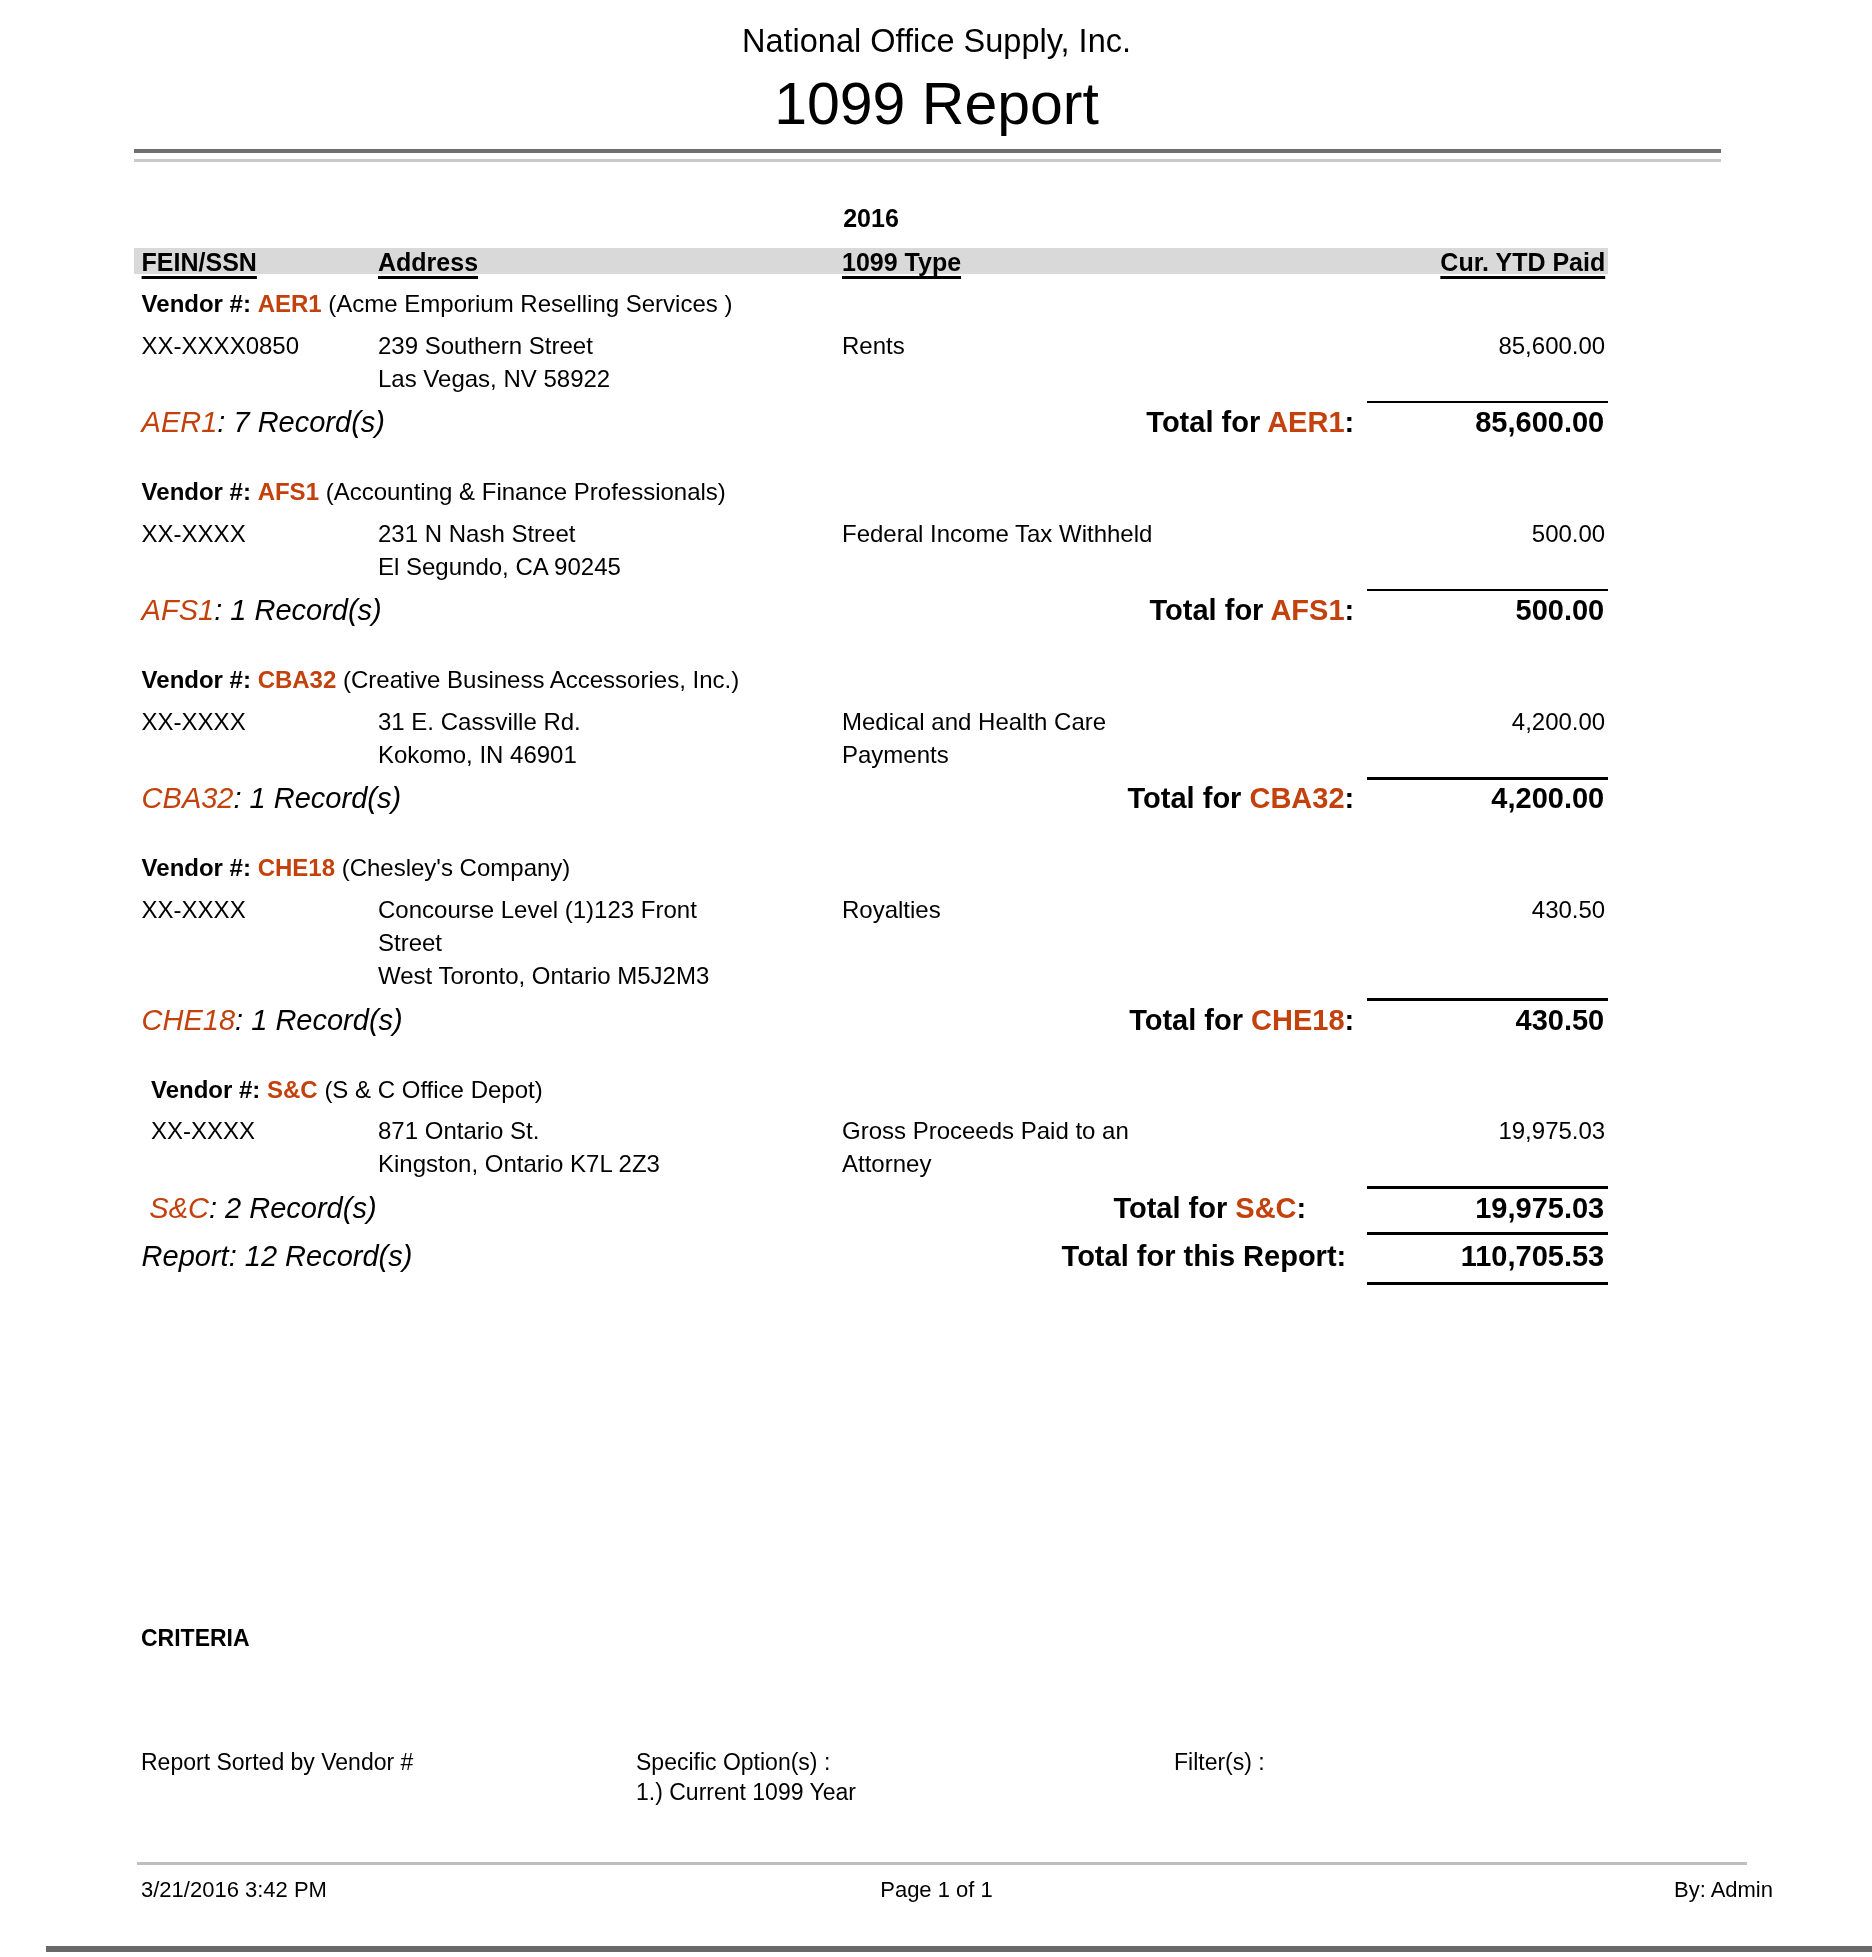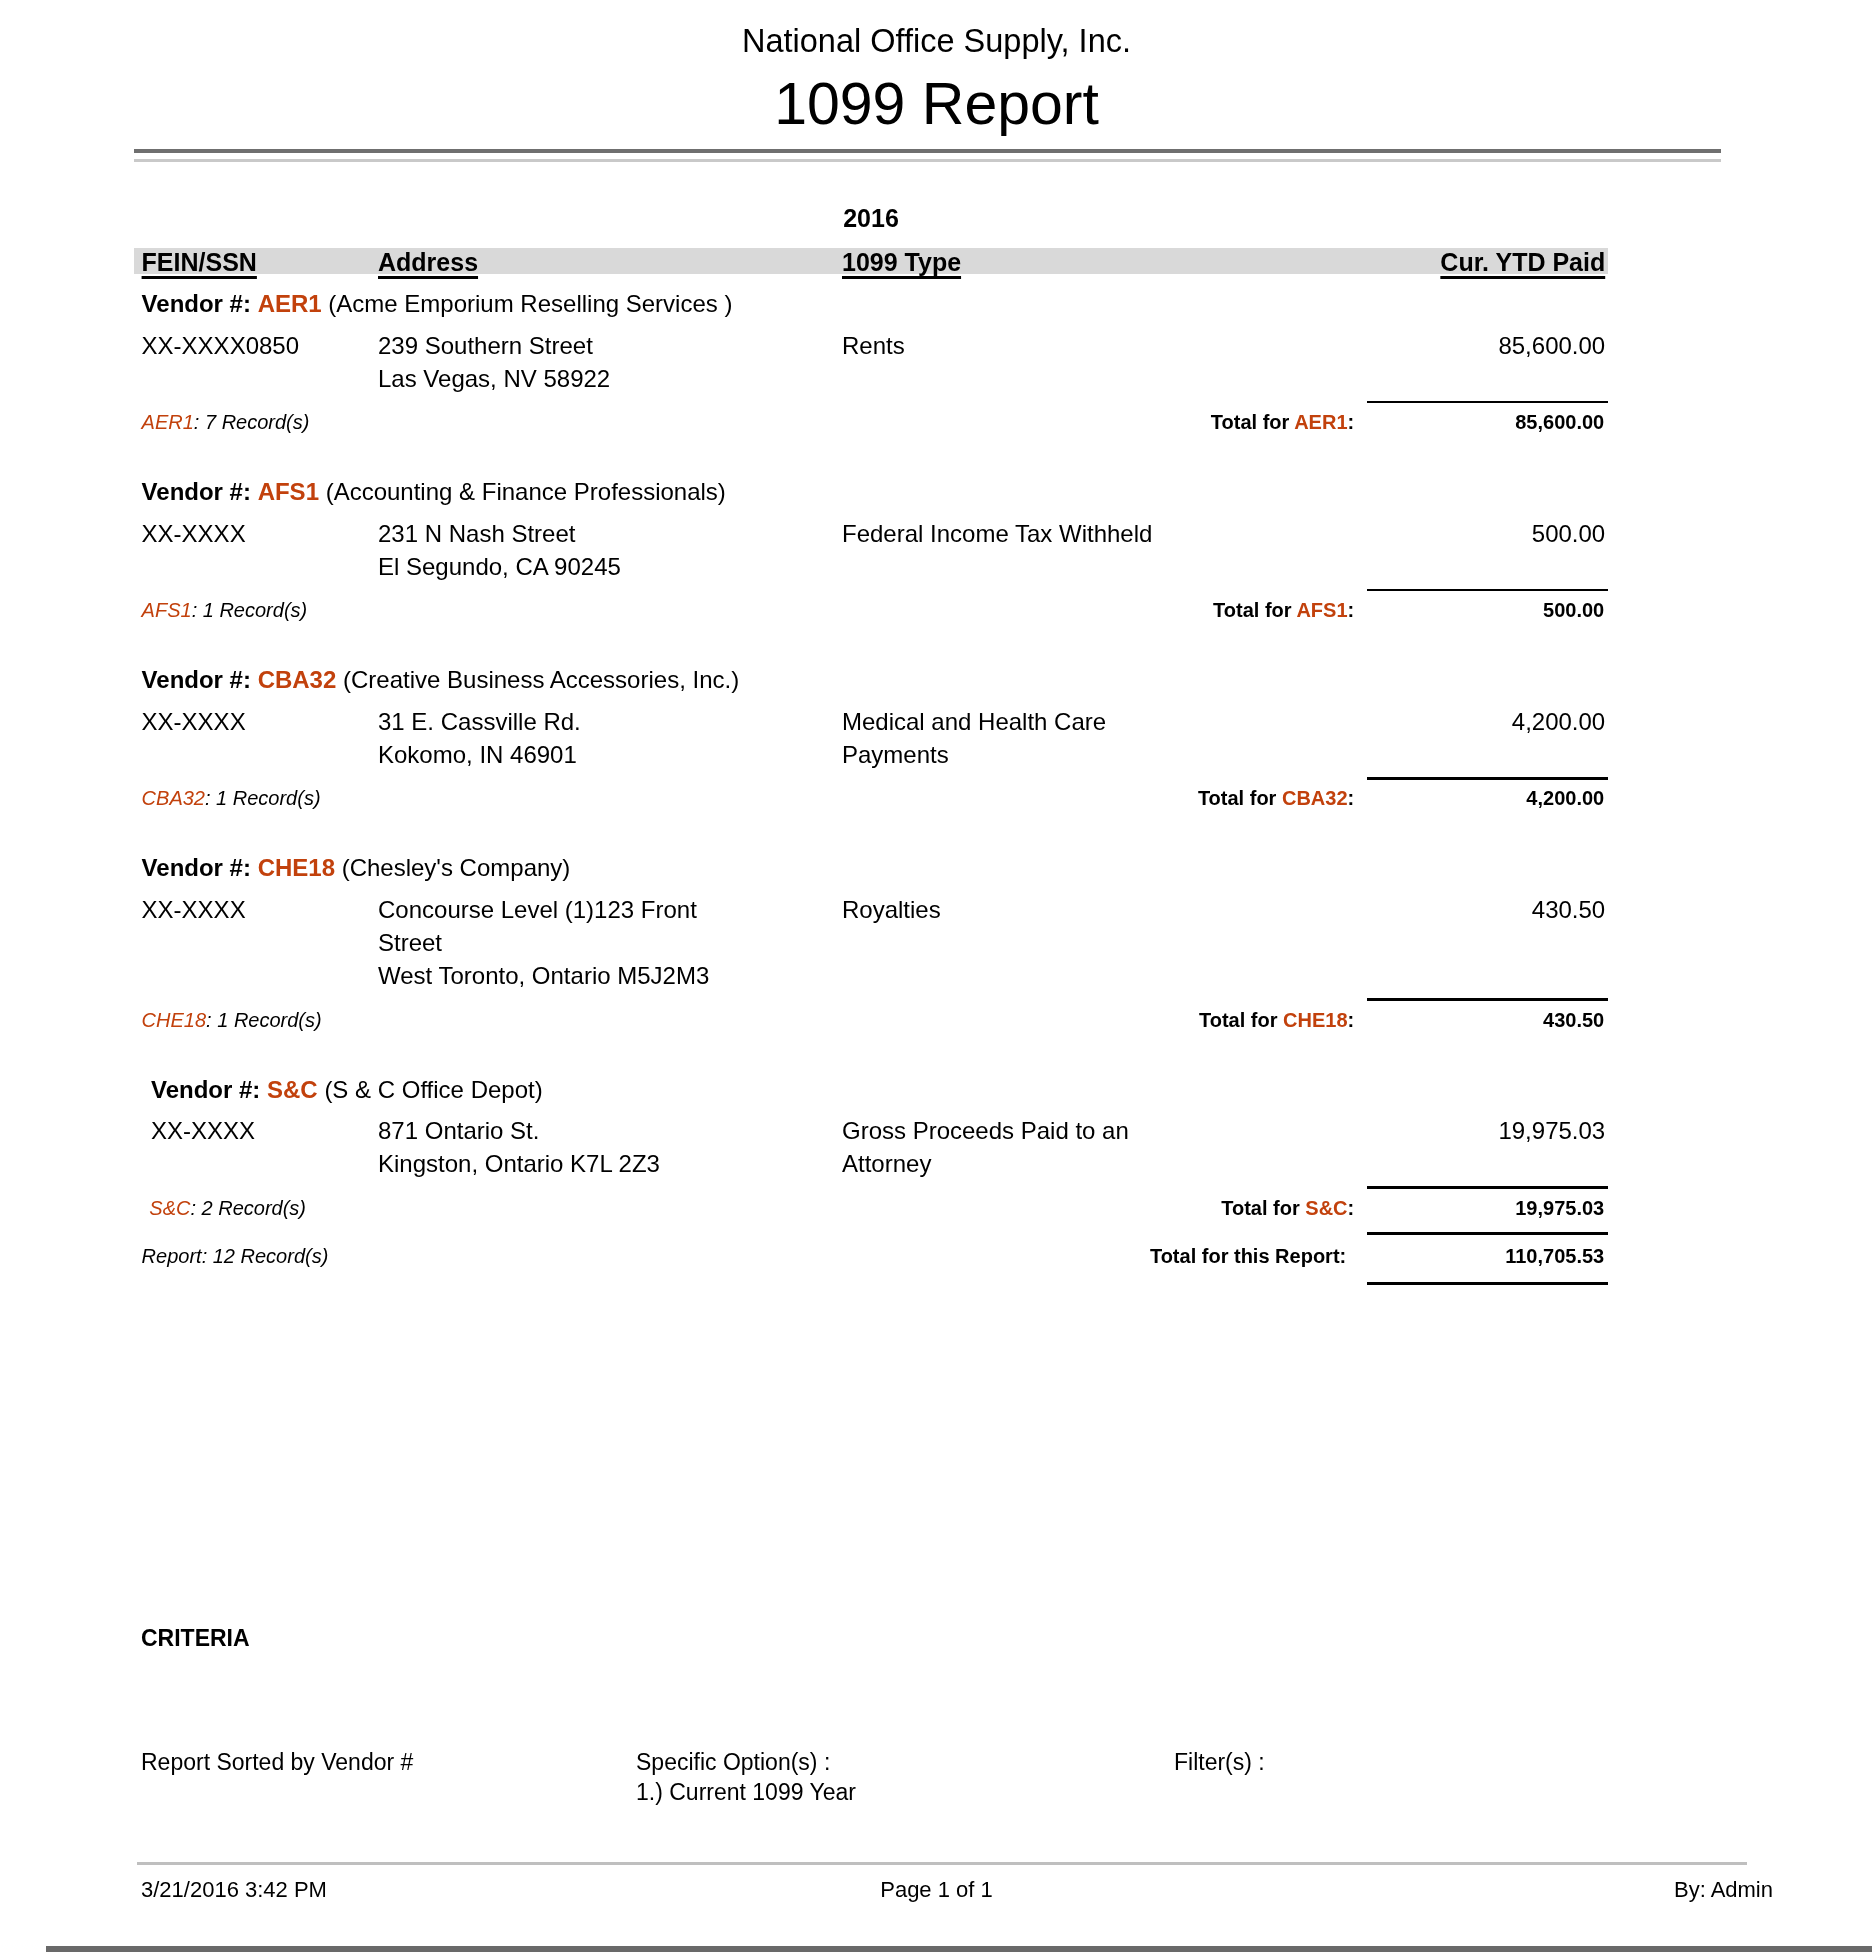--- a/index.html
+++ b/index.html
@@ -33,35 +33,35 @@
   .c1{padding-left:7.6px;}
   .c4{text-align:right;padding-right:3.8px;}
   
   .vendor-head{margin-top:13.4px;padding-left:7.6px;font-size:24px;line-height:34px;}
   .vendor-head .b{font-weight:700;}
   .code{color:#c2410c;text-decoration:none;}
   .vendor-head .code{font-weight:700;}
   .row{margin-top:7.6px;line-height:33px;font-size:24px;}
   .addr{white-space:pre-line;}
   .tot-rule{margin-top:5.7px;margin-left:1233px;width:241px;height:2.9px;background:#000;}
-  .total-line{margin-top:1.9px;margin-bottom:36px;display:flex;align-items:baseline;font-size:20px;line-height:34px;}
+  .total-line{margin-top:1.9px;margin-bottom:36px;display:flex;align-items:baseline;font-size:29px;line-height:34px;}
   .records{font-style:italic;padding-left:7.6px;}
   .records .code{font-style:italic;}
   .tot-spacer{flex:1;}
   .tot-label{font-weight:700;}
   .tot-label .code{font-weight:700;}
   .tot-amount{font-weight:700;width:250px;text-align:right;padding-right:3.8px;}
   .vendor.indent .vendor-head{padding-left:17px;}
   .vendor.indent .c1{padding-left:17px;}
   .vendor.indent .records{padding-left:15.3px;}
   
   .report-sec .total-line{margin-top:3.8px;margin-bottom:0;gap:8px;}
   .report-sec .tot-rule.first{margin-top:0;}
   .report-sec .tot-rule.last{margin-top:9.6px;}
-  .squeeze{margin-bottom:7.6px !important;}
+  .squeeze{margin-bottom:7.6px !important;gap:48px;}
   
   .criteria-head{position:absolute;left:141px;top:1625px;font-size:23px;font-weight:700;}
   .crit-col{position:absolute;top:1747px;font-size:23px;line-height:30px;}
   .crit-1{left:141px;}
   .crit-2{left:636px;}
   .crit-3{left:1174px;width:535px;}
   .pre{white-space:pre-line;}
   
   .footer-rule{position:absolute;left:137px;top:1862px;width:1610px;height:2.9px;background:#bfbfbf;}
   .footer{position:absolute;left:0;top:1877px;width:1873px;font-size:22px;}

